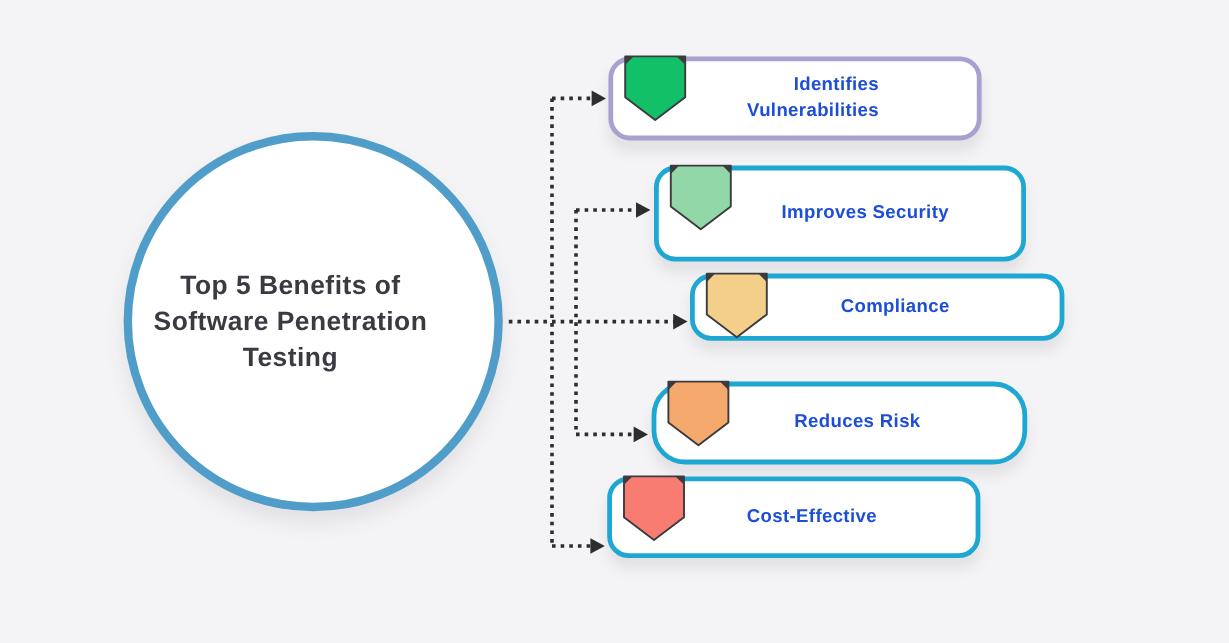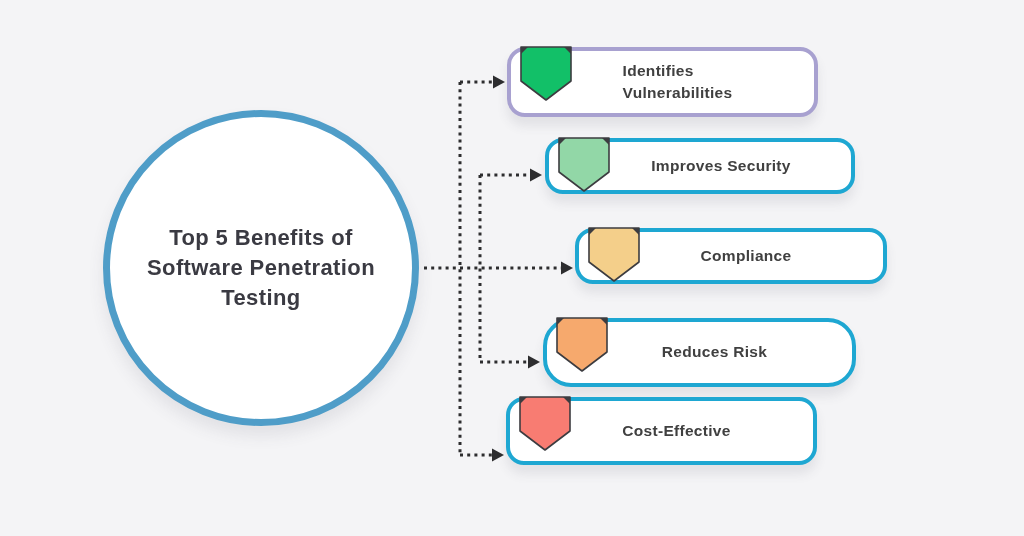--- a/index.html
+++ b/index.html
@@ -39,21 +39,20 @@
     left: 103px;
     top: 110px;
     width: 316px;
     height: 316px;
     box-sizing: border-box;
     background: #ffffff;
     border: 7px solid #4f9dc8;
     border-radius: 50%;
     display: flex;
     align-items: center;
-    justify-content: center;
     text-align: center;
     z-index: 2;
     box-shadow: 0 10px 16px rgba(70,70,90,0.10);
   }
   .circle .title {
     font-size: 22px;
     font-weight: 700;
     color: #3a3a42;
     line-height: 1.36;
     letter-spacing: 0.4px;
@@ -68,31 +67,31 @@
     border-radius: 18px;
     display: flex;
     align-items: center;
     justify-content: center;
     z-index: 2;
     box-shadow: 0 9px 11px rgba(70,70,90,0.10);
   }
   .border-cyan { border: 4px solid #1ea7d2; }
   .border-lavender { border: 4px solid #a8a1d0; }
   .b1 { left: 507px; top: 47px;  width: 311px; height: 70px; }
-  .b2 { left: 545px; top: 138px; width: 310px; height: 56px; padding-left: 12px; }
+  .b2 { left: 545px; top: 138px; width: 310px; height: 80px; padding-left: 12px; }
   .b3 { left: 575px; top: 228px; width: 312px; height: 56px; }
   .b4 { left: 543px; top: 318px; width: 313px; height: 69px; border-radius: 28px; }
   .b5 { left: 506px; top: 397px; width: 311px; height: 68px; }
   .benefit-label {
     font-size: 15.5px;
     font-weight: 700;
-    color: #404040;
+    color: #1d4ed8;
     letter-spacing: 0.3px;
     line-height: 1.45;
-    text-align: left;
+    text-align: right;
     white-space: pre-line;
     padding-left: 30px;
   }
   .banner {
     position: absolute;
     left: 8px;
     top: -6px;
     width: 54px;
     height: 58px;
   }

